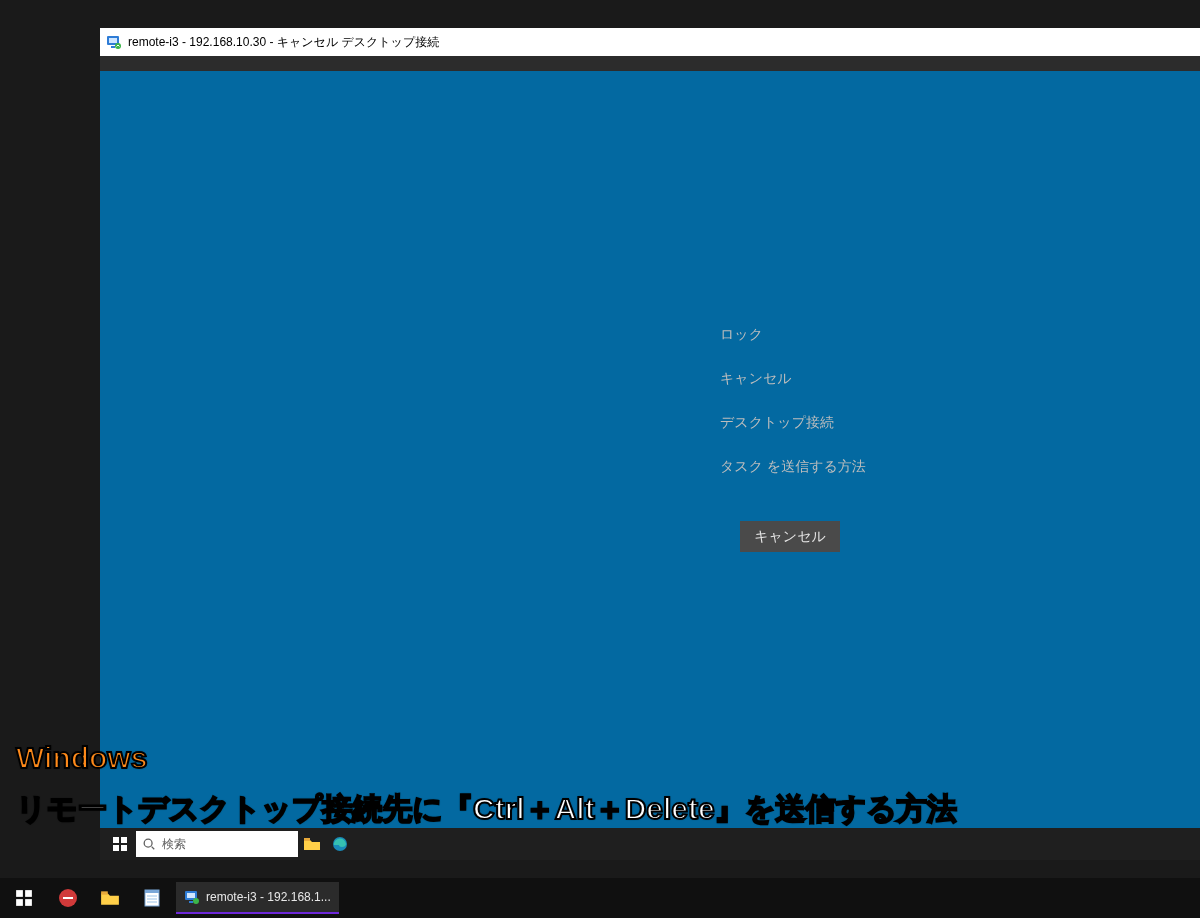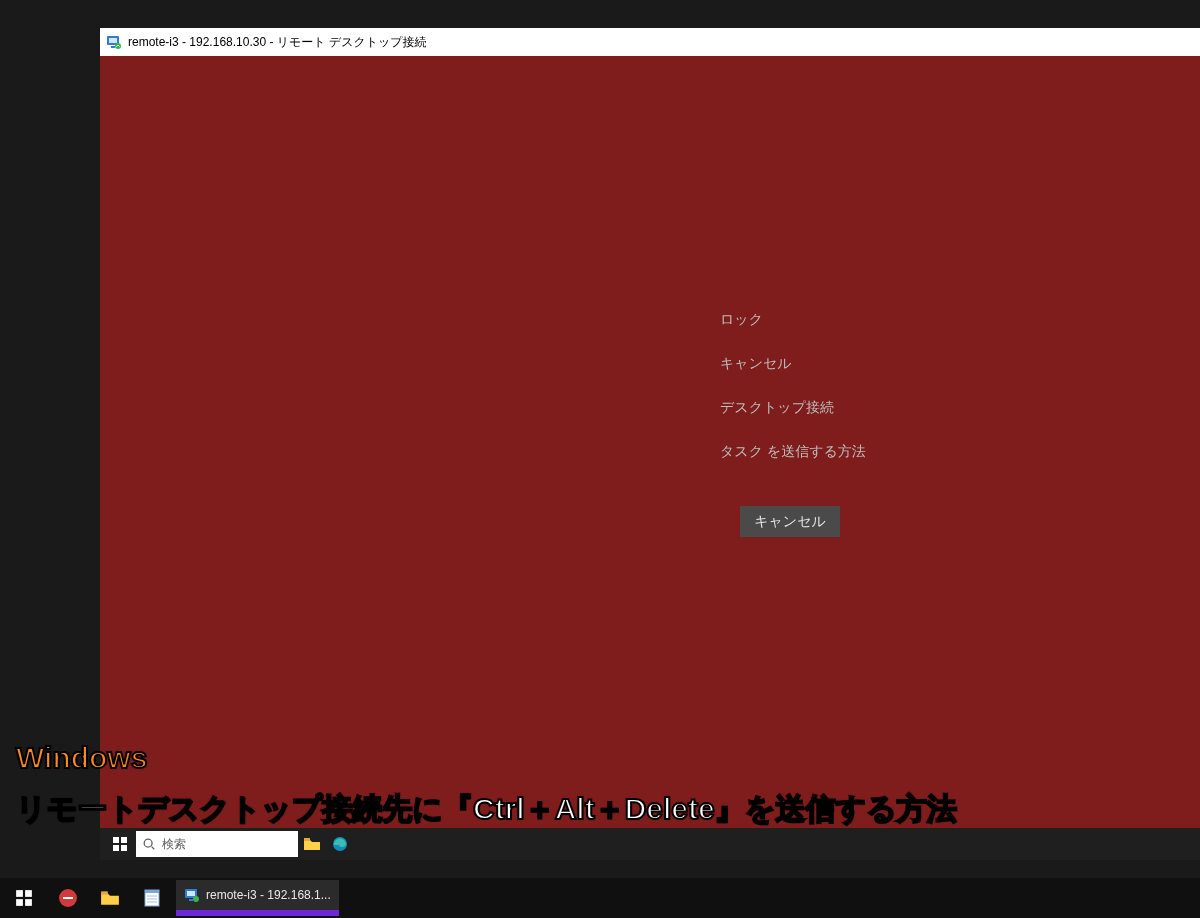--- a/index.html
+++ b/index.html
@@ -2,61 +2,61 @@
 <html><head>
 <meta charset="utf-8">
 <style>
   html,body{margin:0;padding:0;width:1200px;height:918px;background:#1a1a1a;font-family:"Yu Gothic UI","Meiryo",sans-serif;overflow:hidden;position:relative;}
   
   .host-desktop{position:absolute;inset:0;background:#1a1a1a;}
   
   .rdp-window{position:absolute;left:100px;top:28px;right:0;height:832px;background:#2c2c2c;display:flex;flex-direction:column;}
   .rdp-titlebar{height:28px;background:#ffffff;color:#000;display:flex;align-items:center;padding:0 6px;font-size:12px;gap:6px;}
   .rdp-titlebar .rdp-icon{width:16px;height:16px;flex:0 0 auto;}
-  .rdp-content{flex:1;background:#7f1d1d;position:relative;}
+  .rdp-content{flex:1;background:#0369a1;position:relative;margin-top:15px;}
   
   .cad-menu{position:absolute;left:620px;top:255px;display:flex;flex-direction:column;gap:26px;color:#bdbdbd;font-size:14px;}
   .cad-item{cursor:pointer;}
   .cad-cancel{position:absolute;left:640px;top:450px;width:100px;height:31px;background:#4a4a4a;color:#e6e6e6;font-size:14px;display:flex;align-items:center;justify-content:center;cursor:pointer;}
   
   .remote-taskbar{position:absolute;left:0;right:0;bottom:0;height:32px;background:#1f1f1f;display:flex;align-items:center;padding:0 4px;}
   .rt-start{width:32px;height:32px;display:flex;align-items:center;justify-content:center;}
   .rt-search{height:26px;width:150px;background:#ffffff;display:flex;align-items:center;padding:0 6px;gap:6px;font-size:12px;color:#606060;}
   .rt-icon{width:28px;height:28px;display:flex;align-items:center;justify-content:center;}
   
   .caption{position:absolute;left:16px;top:728px;right:8px;pointer-events:none;}
   .caption .line1{font-size:30px;font-weight:700;color:#ff8a1a;-webkit-text-stroke:2px #000;text-shadow:0 0 2px #000;margin-top:13px;}
   .caption .line2{font-size:30px;font-weight:700;color:#ffffff;-webkit-text-stroke:2px #000;text-shadow:0 0 2px #000;margin-top:14px;}
   
   .host-taskbar{position:absolute;left:0;right:0;bottom:0;height:40px;background:#101010;display:flex;align-items:center;padding:0 4px;gap:6px;}
   .ht-item{height:32px;display:flex;align-items:center;justify-content:center;}
   .ht-start{width:40px;}
   .ht-app{width:36px;}
-  .ht-task{height:30px;padding:0 8px;background:#2b2b2b;border-bottom:6px solid #6d28d9;display:flex;align-items:center;gap:6px;color:#e8e8e8;font-size:12px;max-width:160px;}
+  .ht-task{height:30px;padding:0 8px;background:#2b2b2b;border-bottom:2px solid #6d28d9;display:flex;align-items:center;gap:6px;color:#e8e8e8;font-size:12px;max-width:160px;}
   .ht-task span{white-space:nowrap;overflow:hidden;text-overflow:ellipsis;}
   
   svg{display:block;}
 </style>
 </head>
 <body>
 
 <div class="host-desktop">
 
   <div class="rdp-window">
     <div class="rdp-titlebar">
       <span class="rdp-icon">
         <svg width="16" height="16" viewBox="0 0 16 16">
           <rect x="1" y="2" width="12" height="9" rx="1" fill="#2e7cd6"></rect>
           <rect x="3" y="4" width="8" height="5" fill="#cfe6ff"></rect>
           <rect x="5" y="12" width="4" height="2" fill="#2e7cd6"></rect>
           <circle cx="12" cy="12" r="3" fill="#3bb54a"></circle>
           <path d="M10.5 12.5 l1.5 -1.5 l1.5 1.5" stroke="#fff" stroke-width="1" fill="none"></path>
         </svg>
       </span>
-      <span>remote-i3 - 192.168.10.30 - リモート デスクトップ接続</span>
+      <span>remote-i3 - 192.168.10.30 - キャンセル デスクトップ接続</span>
     </div>
 
     <div class="rdp-content">
 
       <div class="cad-menu">
         <div class="cad-item">ロック</div>
         <div class="cad-item">キャンセル</div>
         <div class="cad-item">デスクトップ接続</div>
         <div class="cad-item">タスク を送信する方法</div>
       </div>

